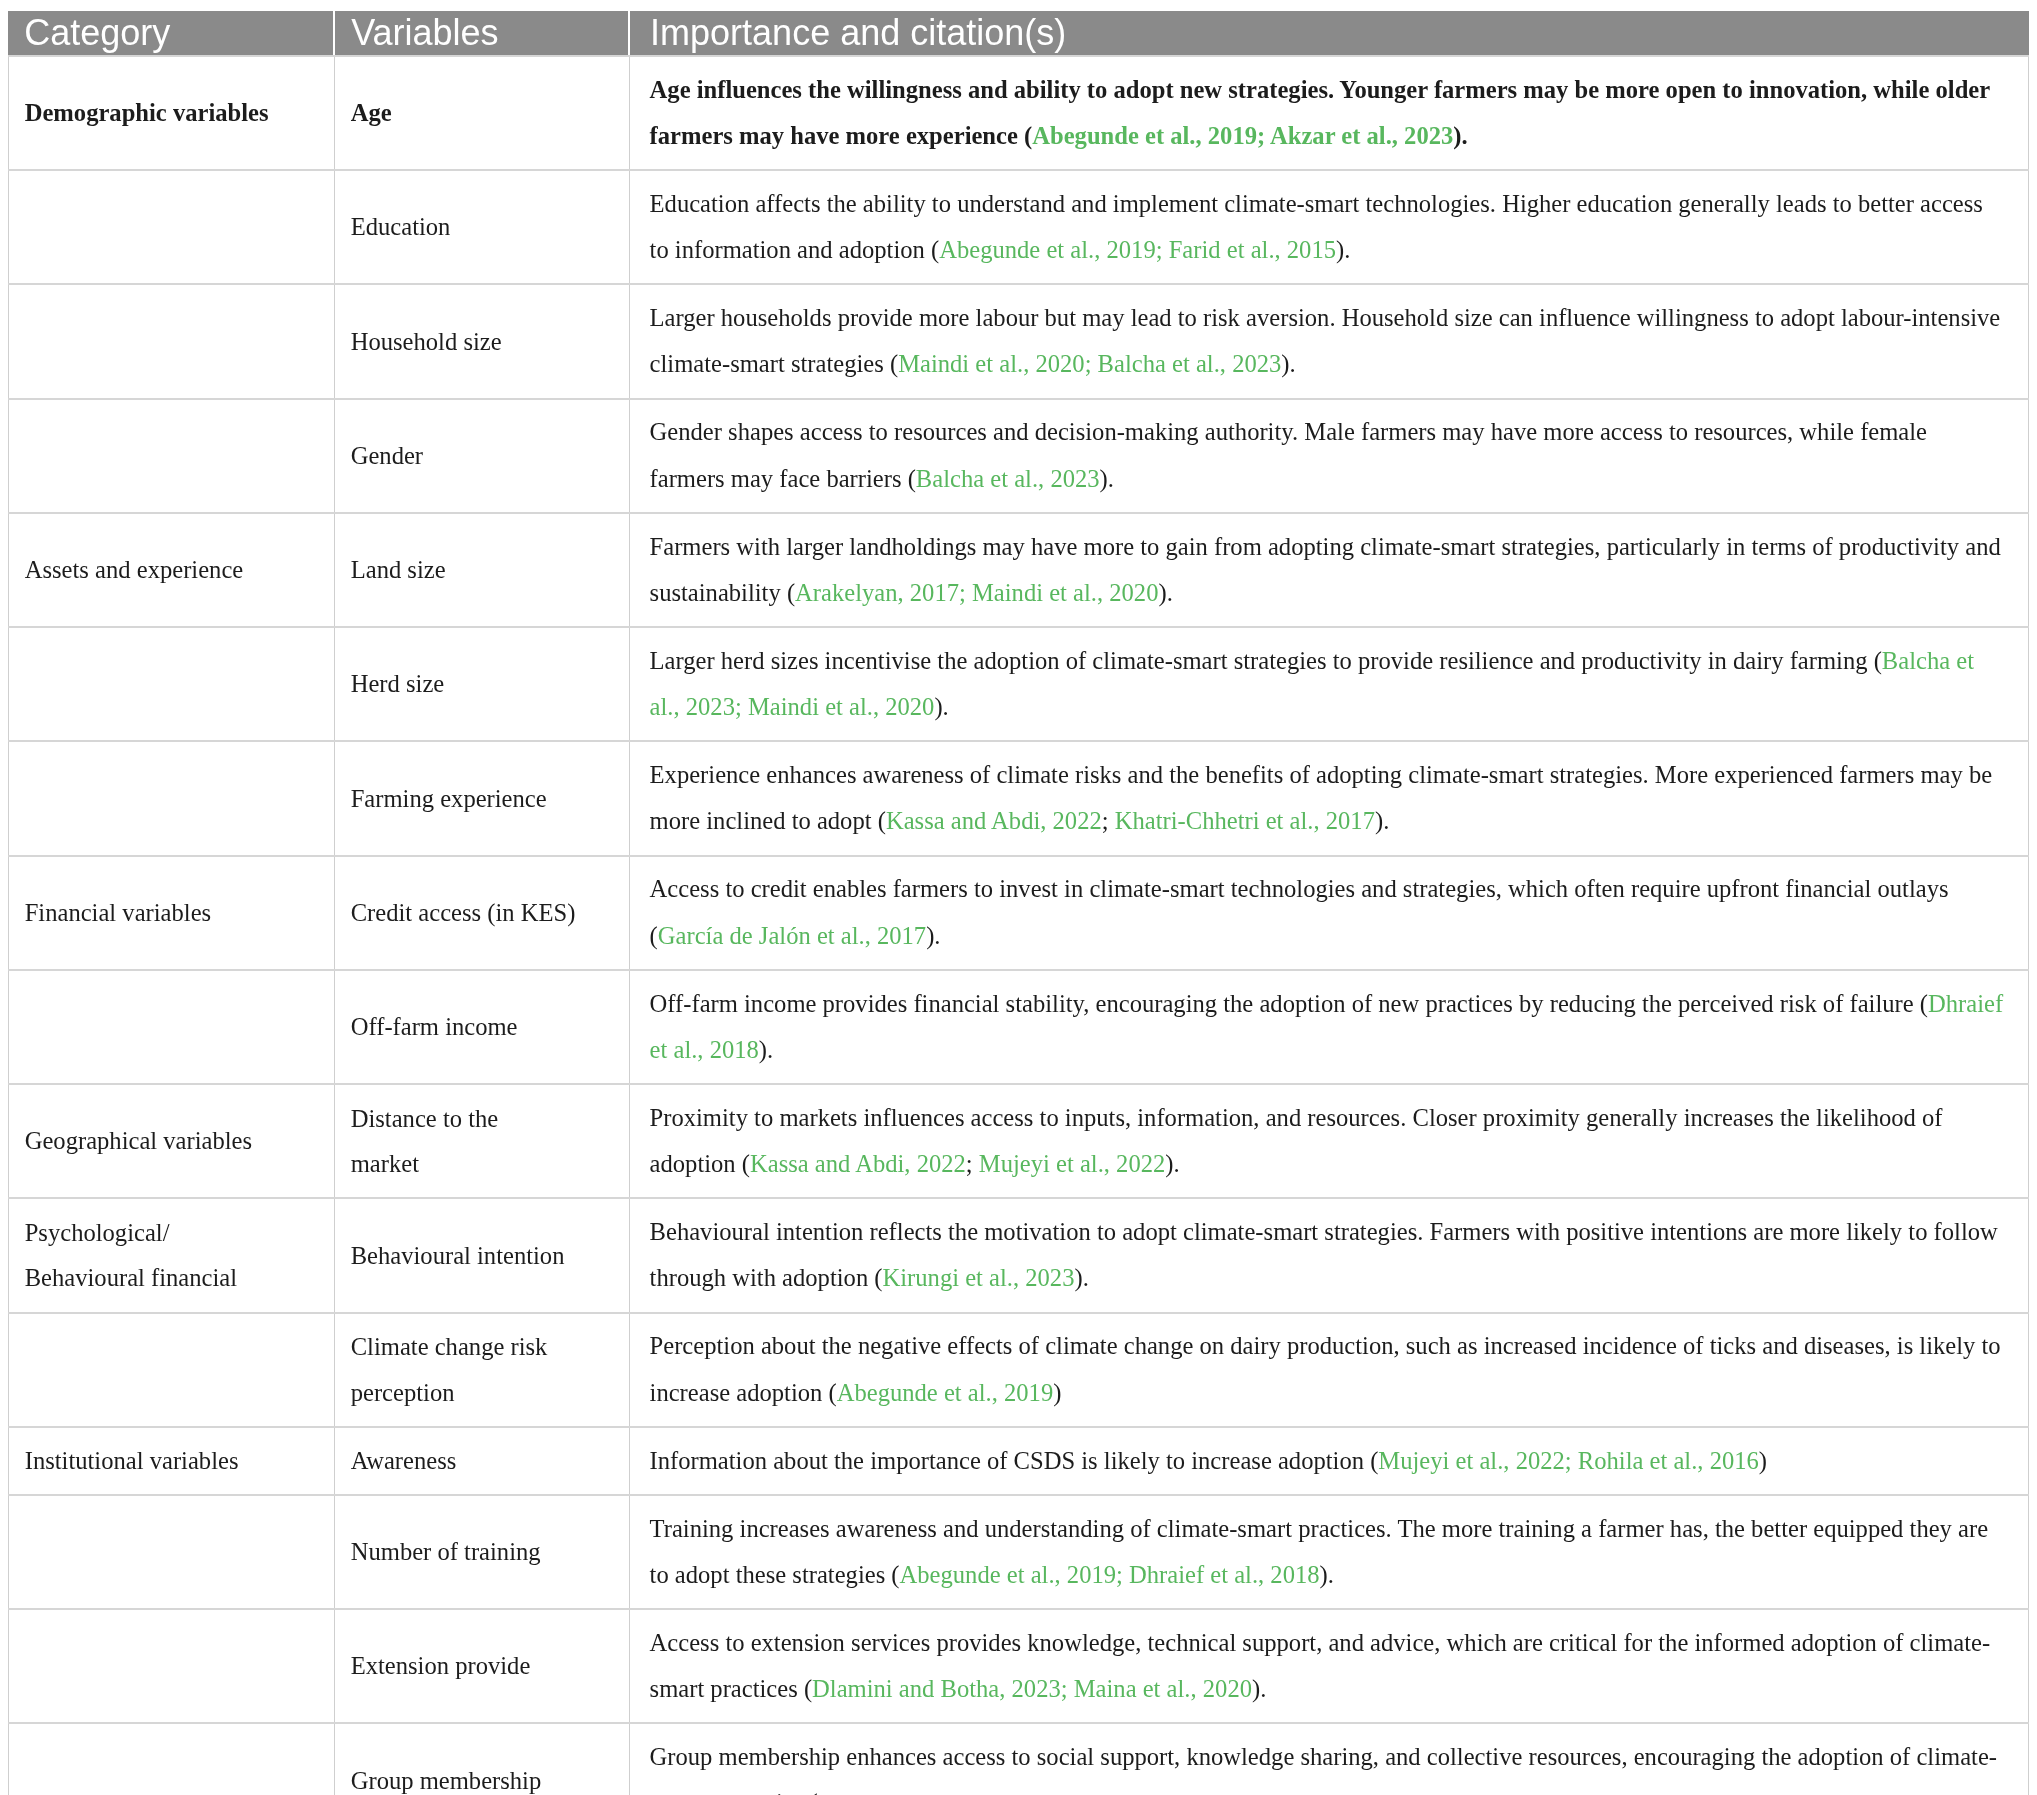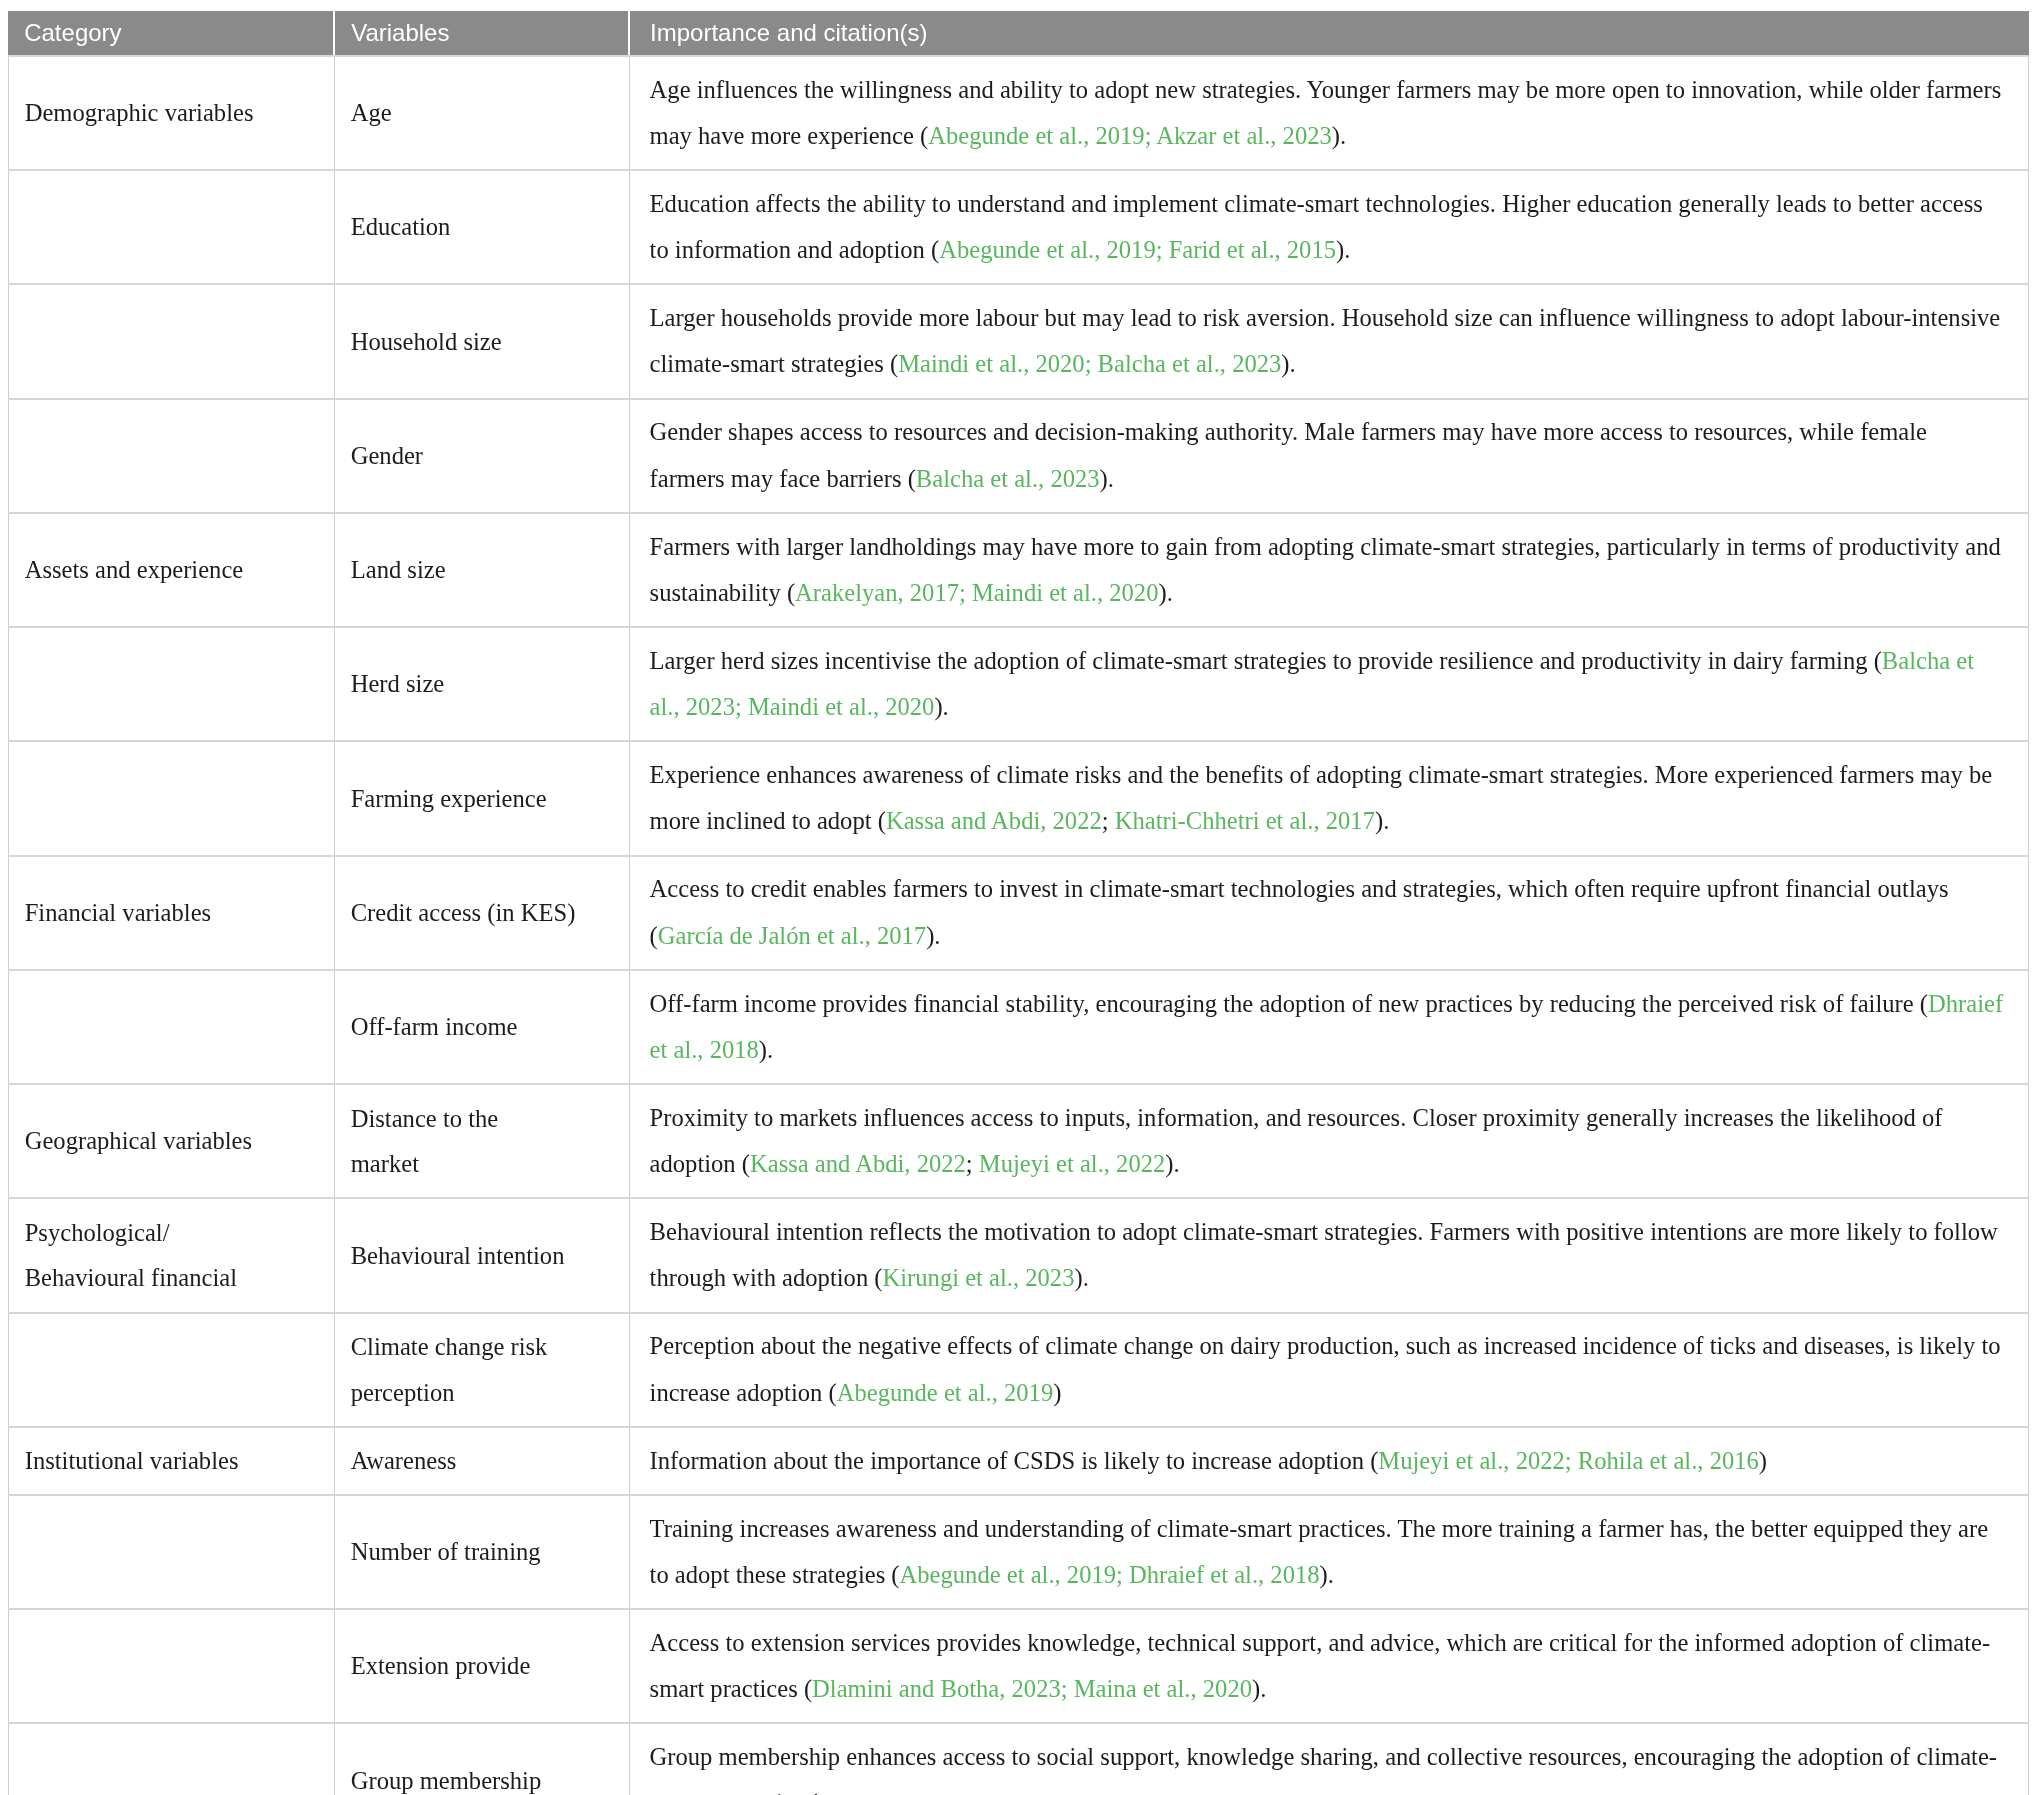--- a/index.html
+++ b/index.html
@@ -20,41 +20,41 @@
     table-layout: fixed;
   }
   col.c1 { width: 326px; }
   col.c2 { width: 295px; }
 
   thead th {
     background: #8a8a8a;
     color: #ffffff;
     font-family: "Liberation Sans", "DejaVu Sans", sans-serif;
     font-weight: 400;
-    font-size: 24px;
+    font-size: 36px;
     text-align: left;
     height: 44px;
     padding: 0 7.9px 0 15.8px;
     border-left: 2px solid #ffffff;
     border-bottom: 2px solid #d6d6d6;
   }
   thead th:first-child { border-left: none; }
   thead th.imp-h { padding-left: 19.7px; }
 
   tbody td {
     font-size: 24.6px;
     vertical-align: middle;
     border: 1px solid #cfcfcf;
     border-bottom: 2px solid #d6d6d6;
     padding: 9.9px 7.9px 9.9px 15.8px;
     line-height: 1.85;
     box-sizing: border-box;
   }
   tbody tr { height: 108px; }
-  tbody tr:first-child { height: 104px; }
+  tbody tr:first-child { height: 104px; font-weight: bold; }
   tbody tr:nth-child(13) { height: 63px; margin-top: 38px; }
 
   td.cat-cell, td.var-cell {
     white-space: pre-line;
   }
   td.imp-cell {
     padding-left: 19.7px;
     padding-right: 23.6px;
     line-height: 1.88;
   }

